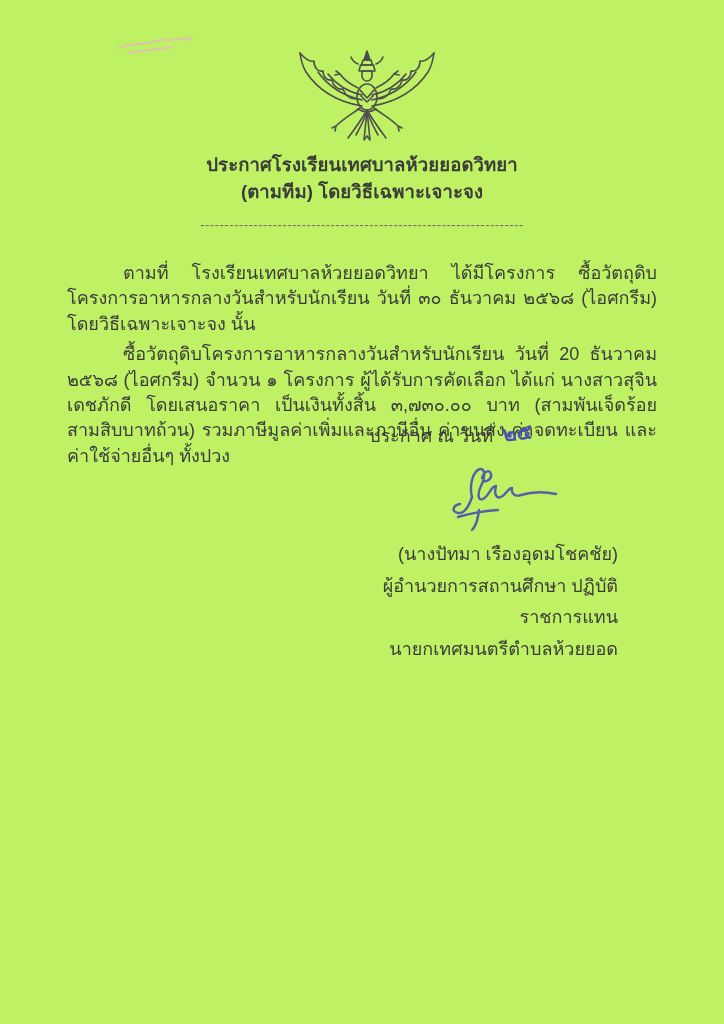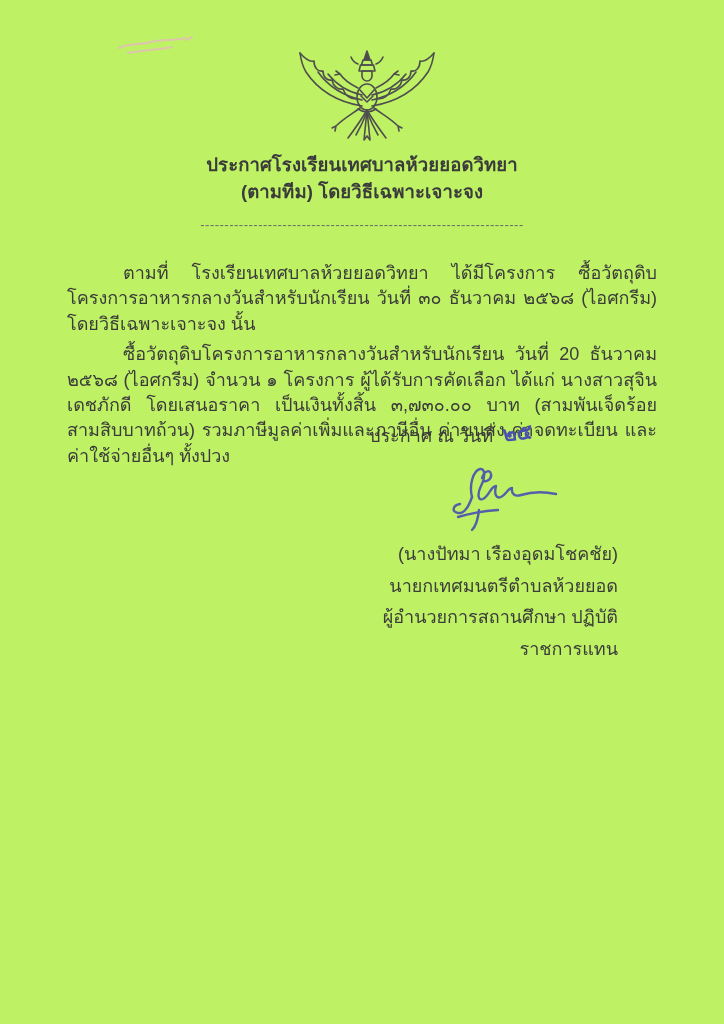--- a/index.html
+++ b/index.html
@@ -117,17 +117,17 @@
       <path d="M8,40 c-7,1 -9,8 -2,9 c7,1 11,-7 14,-16"></path>
       <path d="M20,33 c-3,-12 1,-26 8,-28 c6,-1 5,10 1,17 c-4,8 -3,15 2,13 c6,-3 8,-13 13,-13 c-2,8 0,13 5,11 c5,-2 7,-9 11,-9 c-1,6 3,9 9,7 c10,-3 20,-4 35,-1"></path>
       <path d="M30,14 c2,-7 8,-9 9,-4 c1,4 -3,8 -7,7"></path>
       <path d="M27,46 c-1,9 -3,16 -7,20"></path>
       <path d="M6,53 c13,-4 27,-6 40,-7"></path>
     </g>
   </svg>
 
   <div class="sign-block">
     <div>(นางปัทมา เรืองอุดมโชคชัย)</div>
+    <div>ผู้อำนวยการสถานศึกษา ปฏิบัติราชการแทน</div>
     <div>นายกเทศมนตรีตำบลห้วยยอด</div>
-    <div>ผู้อำนวยการสถานศึกษา ปฏิบัติราชการแทน</div>
   </div>
 
 </div>
 
 </body></html>

